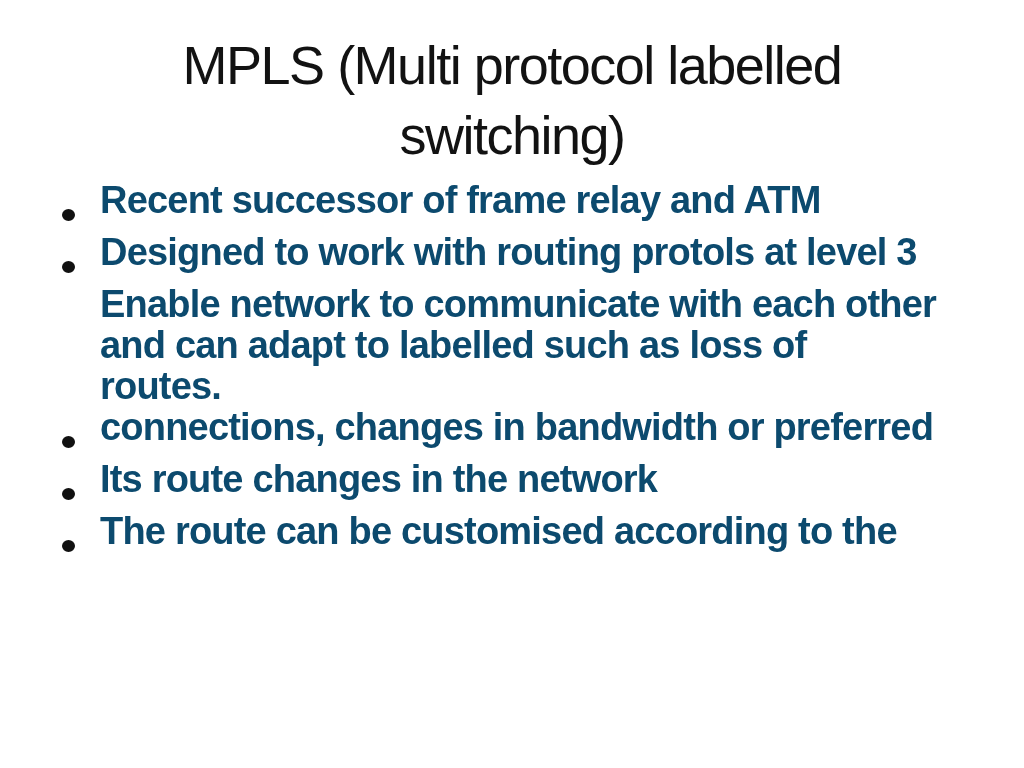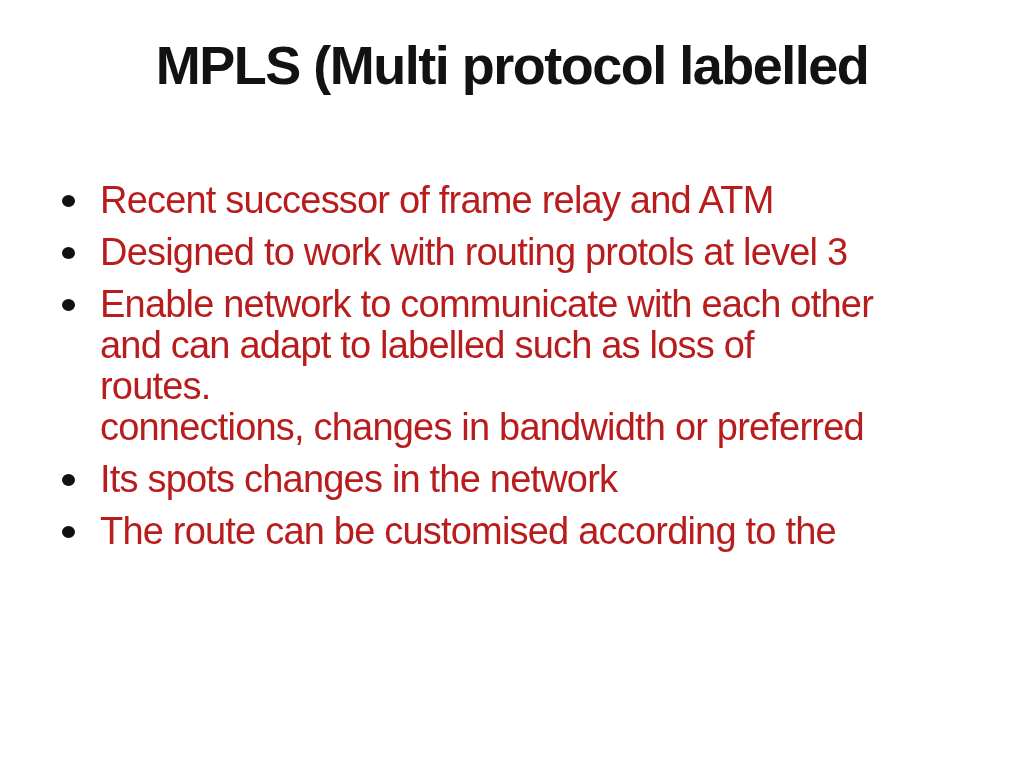--- a/index.html
+++ b/index.html
@@ -15,45 +15,45 @@
     overflow: hidden;
     font-family: "Liberation Sans", "DejaVu Sans", sans-serif;
     color: #151515;
   }
   .slide-title {
     margin: 0;
     padding-top: 30px;
     text-align: center;
     font-size: 54px;
     line-height: 70px;
-    font-weight: 700;
+    font-weight: 400;
     letter-spacing: -1.5px;
     color: #121212;
   }
   .slide-title .title-line {
     display: block;
   }
   .bullet-list {
     list-style: none;
     margin: 0;
     padding: 0;
     position: absolute;
     left: 62px;
     top: 180px;
     width: 905px;
   }
   .bullet-item {
     display: flex;
-    align-items: flex-start;
+    align-items: flex-end;
     margin-bottom: 11px;
     font-size: 38px;
     line-height: 41px;
     letter-spacing: -0.8px;
-    font-weight: 400;
-    color: #b91c1c;
+    font-weight: 700;
+    color: #0c4a6e;
   }
   .bullet-dot {
     flex: 0 0 auto;
     width: 13px;
     height: 12px;
     border-radius: 50%;
     background: #111111;
     margin-top: 15px;
     margin-right: 25px;
   }
@@ -65,20 +65,21 @@
     white-space: nowrap;
   }
 </style>
 </head>
 <body>
 
 <div class="slide">
 
   <h1 class="slide-title">
     <span class="title-line">MPLS (Multi protocol labelled</span>
+    <span class="title-line">switching)</span>
   </h1>
 
   <ul class="bullet-list">
       <li class="bullet-item">
         <span class="bullet-dot"></span>
         <span class="bullet-text">
           <span class="bullet-line">Recent successor of frame relay and ATM</span>
         </span>
       </li>
       <li class="bullet-item">
@@ -92,21 +93,21 @@
         <span class="bullet-text">
           <span class="bullet-line">Enable network to communicate with each other</span>
           <span class="bullet-line">and can adapt to labelled such as loss of</span>
           <span class="bullet-line">routes.</span>
           <span class="bullet-line">connections, changes in bandwidth or preferred</span>
         </span>
       </li>
       <li class="bullet-item">
         <span class="bullet-dot"></span>
         <span class="bullet-text">
-          <span class="bullet-line">Its spots changes in the network</span>
+          <span class="bullet-line">Its route changes in the network</span>
         </span>
       </li>
       <li class="bullet-item">
         <span class="bullet-dot"></span>
         <span class="bullet-text">
           <span class="bullet-line">The route can be customised according to the</span>
         </span>
       </li>
     </ul>
 

